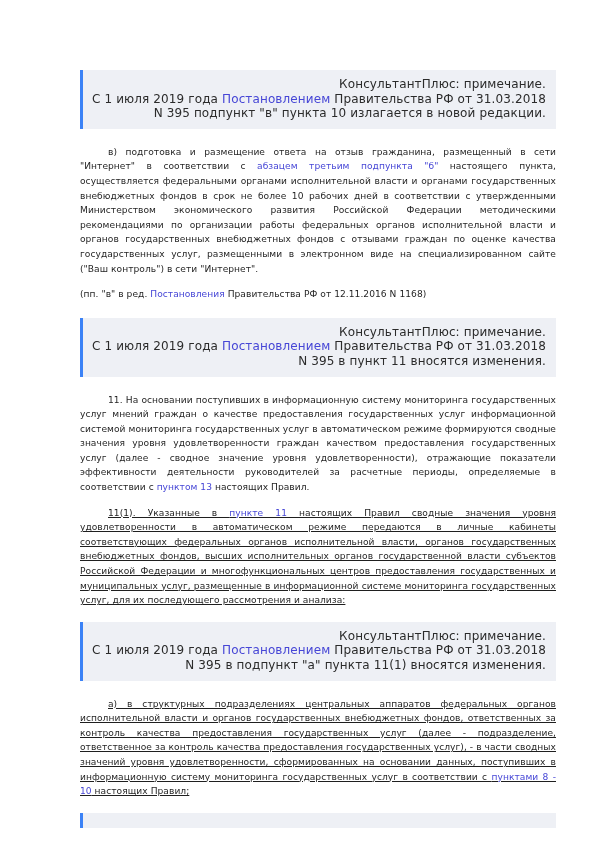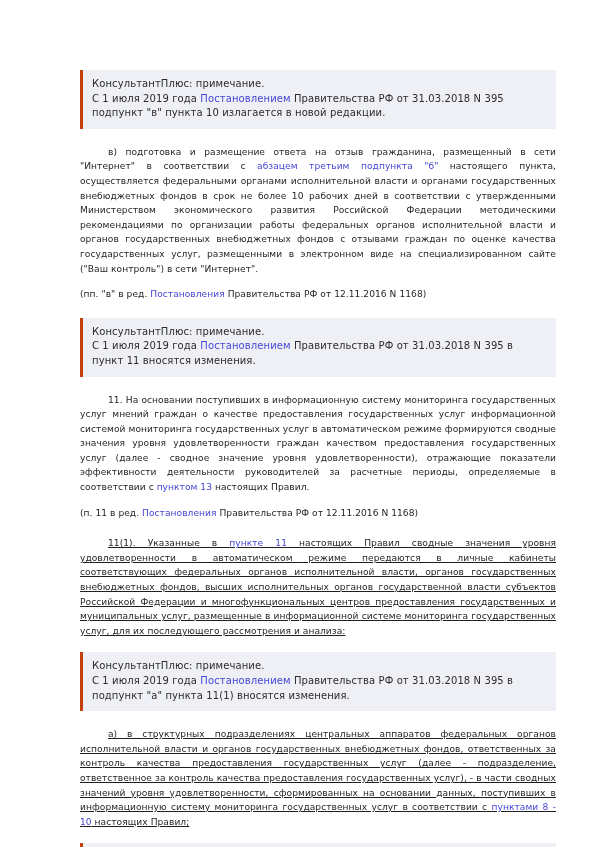--- a/index.html
+++ b/index.html
@@ -22,28 +22,29 @@
     padding: 70px 44px 0 80px;
     background: #ffffff;
   }
   .doc-body {
     width: 476px;
   }
 
   
   .note {
     background: #eef0f5;
-    border-left: 3px solid #c2410c;
+    border-left: 3px solid #3b82f6;
     box-sizing: border-box;
     padding: 7px 10px 8px 9px;
     margin: 0 0 16px 0;
-    font-size: 10px;
+    font-size: 12px;
     line-height: 14.6px;
     color: #2b2b2b;
     letter-spacing: 0.01em;
+    text-align: right;
   }
   .note .note-line {
     display: block;
     white-space: normal;
   }
   .note .note-title {
     color: #2b2b2b;
   }
 
   
@@ -91,21 +92,20 @@
 
     <p class="para src"><span>(пп. "в" в ред. </span><a class="lnk">Постановления</a><span> Правительства РФ от 12.11.2016 N 1168)</span></p>
 
     <div class="note">
       <span class="note-line note-title">КонсультантПлюс: примечание.</span>
       <span>С 1 июля 2019 года </span><a class="lnk">Постановлением</a><span> Правительства РФ от 31.03.2018 N 395 в пункт 11 вносятся изменения.</span>
     </div>
 
     <p class="para indent"><span>11. На основании поступивших в информационную систему мониторинга государственных услуг мнений граждан о качестве предоставления государственных услуг информационной системой мониторинга государственных услуг в автоматическом режиме формируются сводные значения уровня удовлетворенности граждан качеством предоставления государственных услуг (далее - сводное значение уровня удовлетворенности), отражающие показатели эффективности деятельности руководителей за расчетные периоды, определяемые в соответствии с </span><a class="lnk">пунктом 13</a><span> настоящих Правил.</span></p>
 
-    <p class="para src"><span>(п. 11 в ред. </span><a class="lnk">Постановления</a><span> Правительства РФ от 12.11.2016 N 1168)</span></p>
 
     <p class="para indent tight"><span>11(1). Указанные в </span><a class="lnk">пункте 11</a><span> настоящих Правил сводные значения уровня удовлетворенности в автоматическом режиме передаются в личные кабинеты соответствующих федеральных органов исполнительной власти, органов государственных внебюджетных фондов, высших исполнительных органов государственной власти субъектов Российской Федерации и многофункциональных центров предоставления государственных и муниципальных услуг, размещенные в информационной системе мониторинга государственных услуг, для их последующего рассмотрения и анализа:</span></p>
 
     <div class="note">
       <span class="note-line note-title">КонсультантПлюс: примечание.</span>
       <span>С 1 июля 2019 года </span><a class="lnk">Постановлением</a><span> Правительства РФ от 31.03.2018 N 395 в подпункт "а" пункта 11(1) вносятся изменения.</span>
     </div>
 
     <p class="para indent tight"><span>а) в структурных подразделениях центральных аппаратов федеральных органов исполнительной власти и органов государственных внебюджетных фондов, ответственных за контроль качества предоставления государственных услуг (далее - подразделение, ответственное за контроль качества предоставления государственных услуг), - в части сводных значений уровня удовлетворенности, сформированных на основании данных, поступивших в информационную систему мониторинга государственных услуг в соответствии с </span><a class="lnk">пунктами 8 - 10</a><span> настоящих Правил;</span></p>
 

